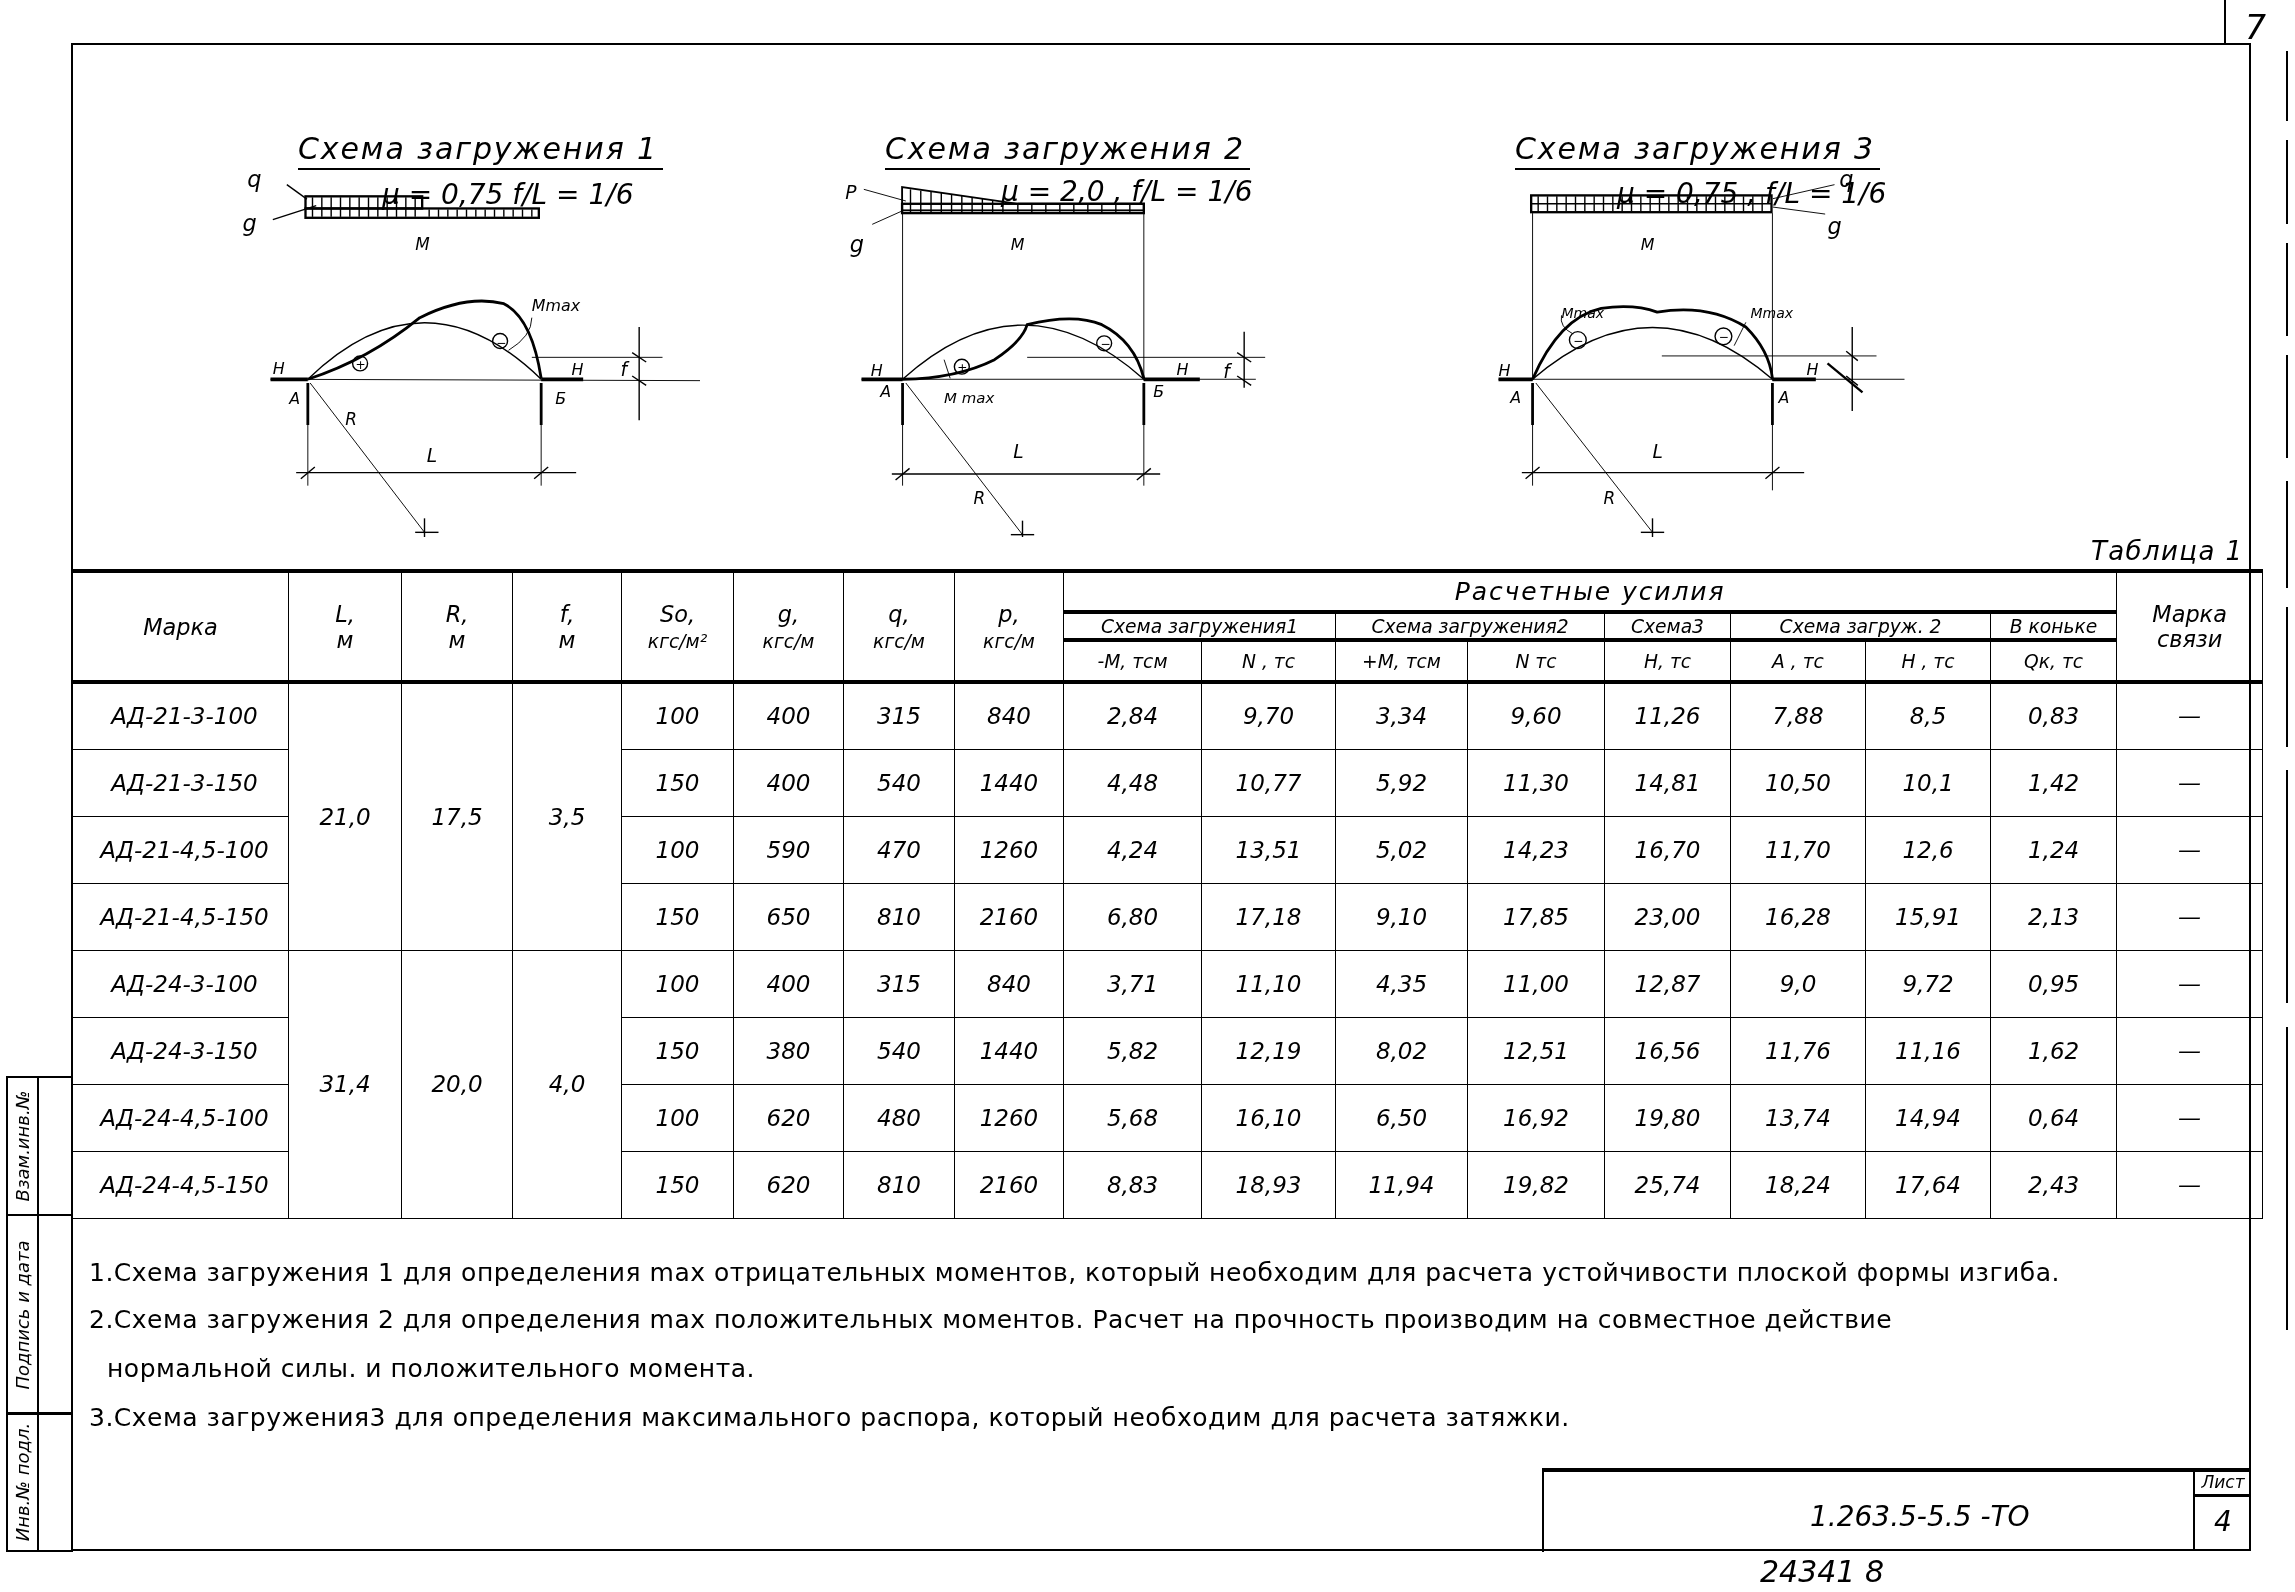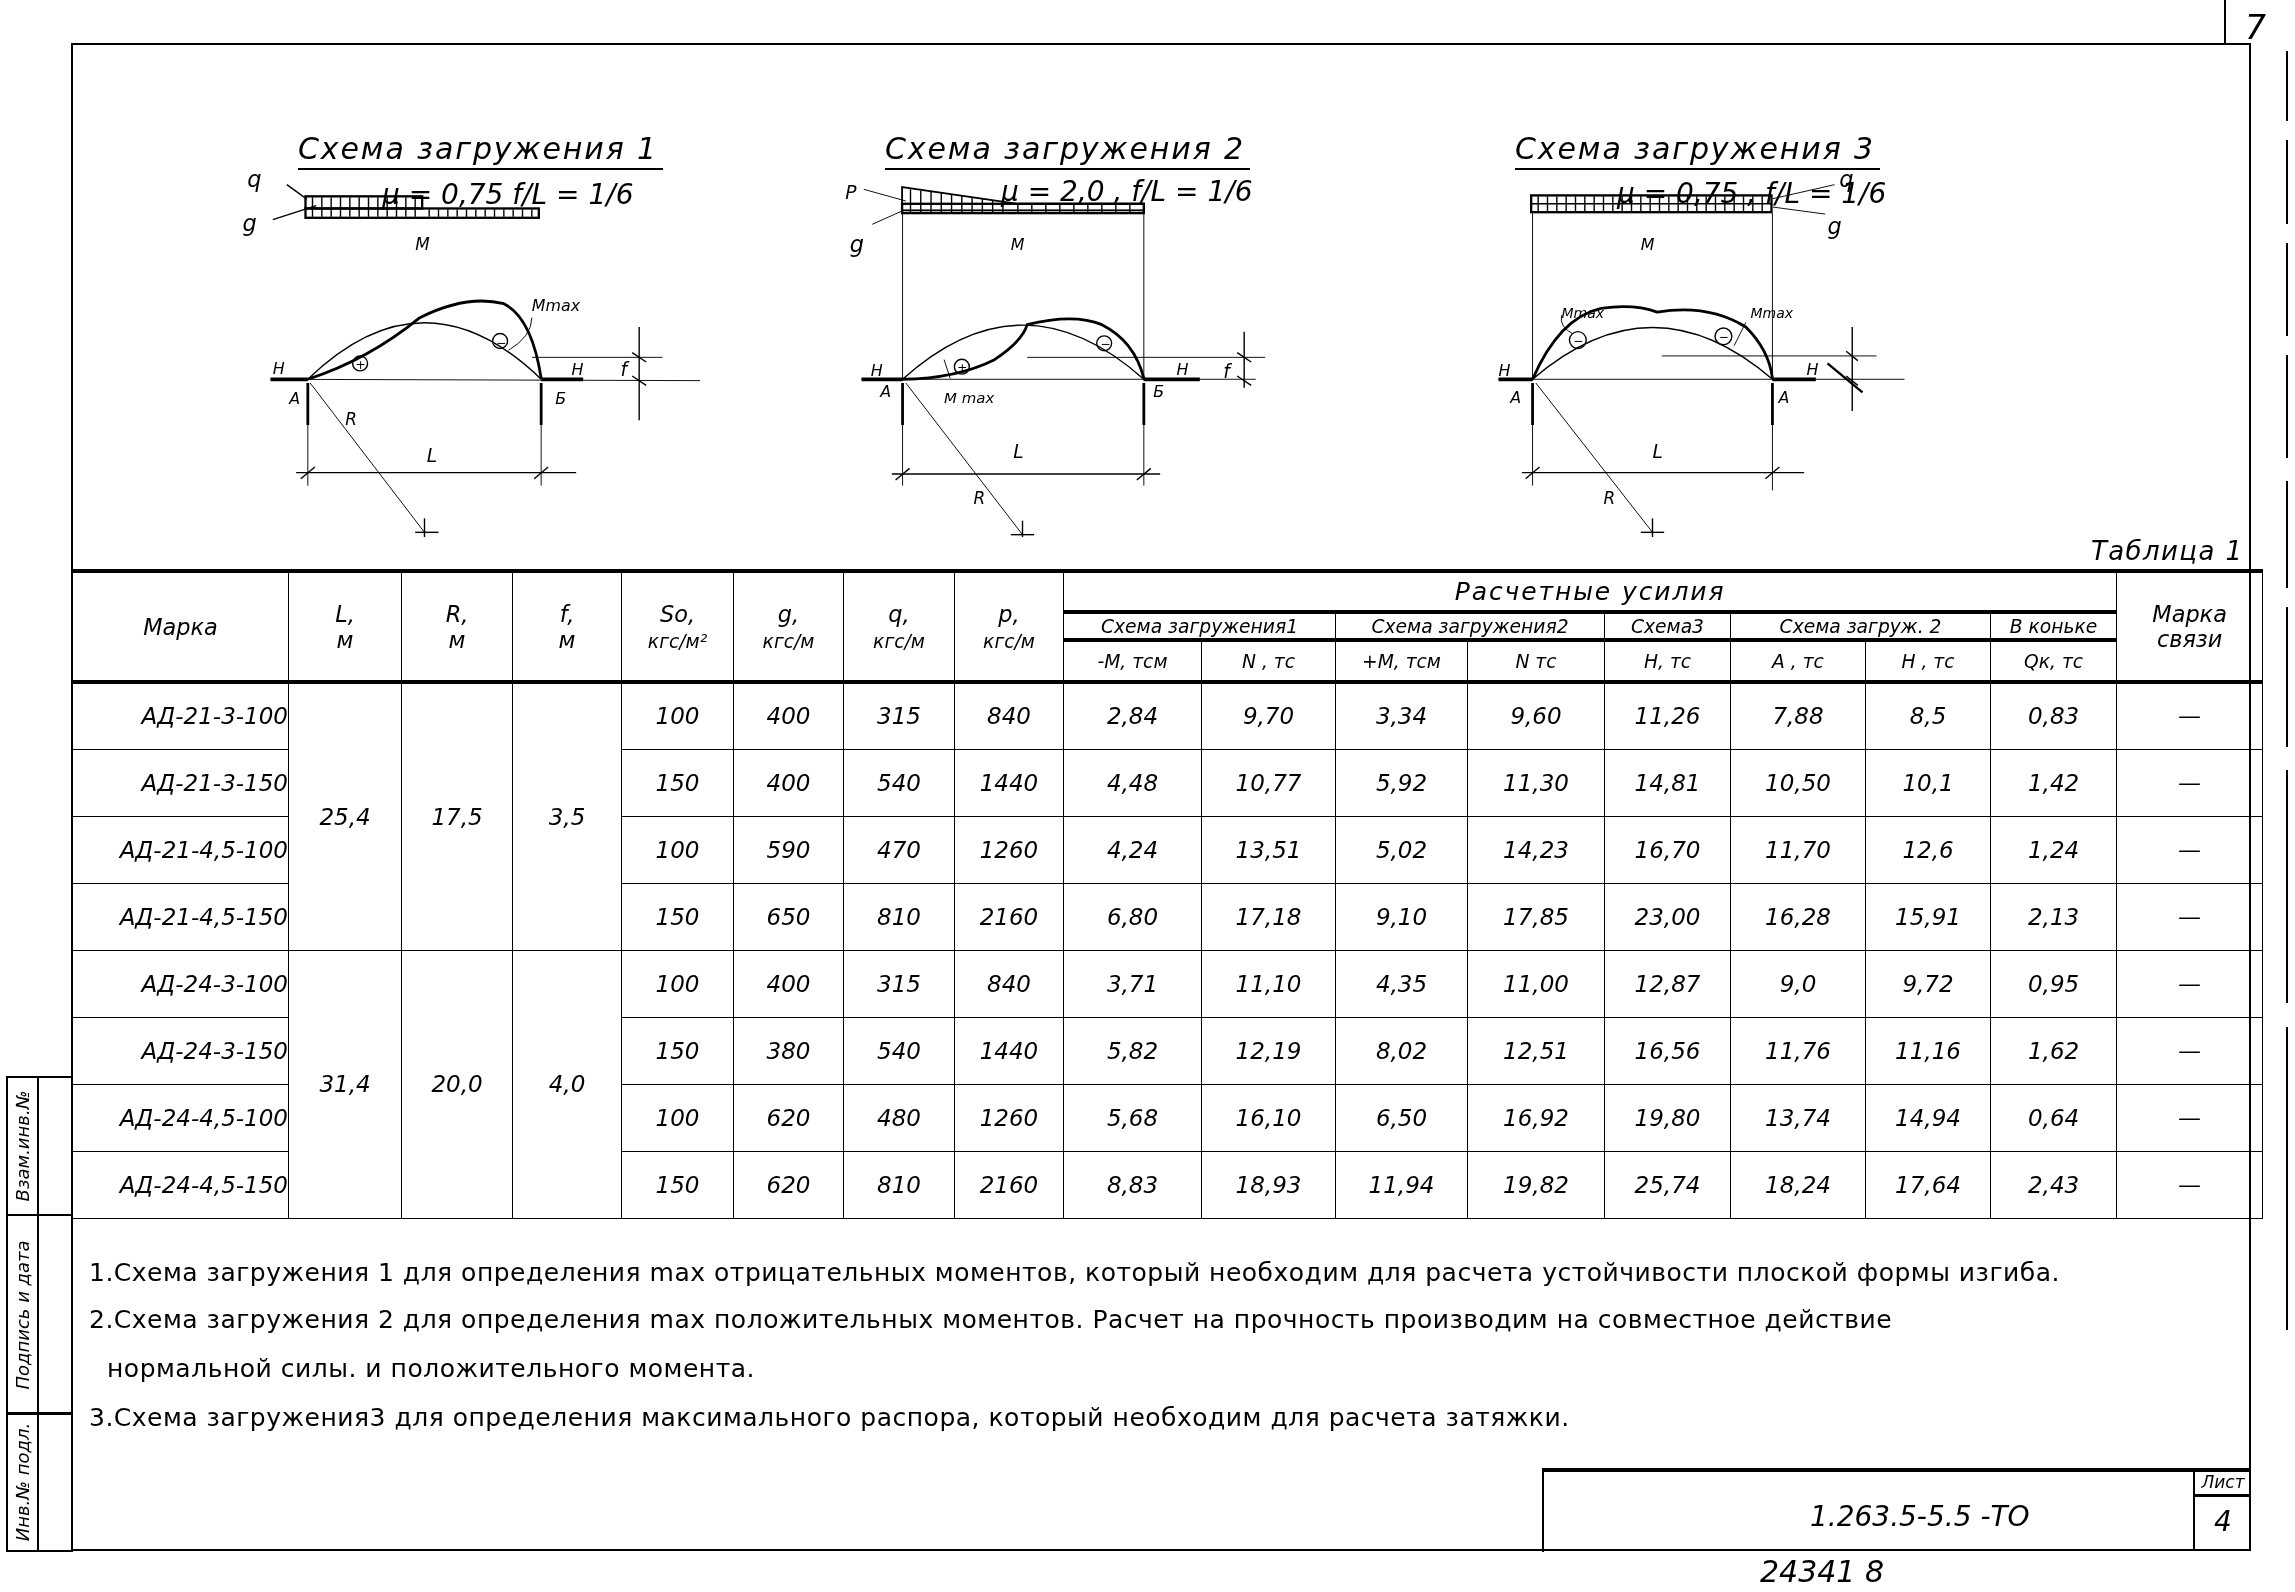--- a/index.html
+++ b/index.html
@@ -20,21 +20,21 @@
                   letter-spacing:1.9px; border-bottom:2.3px solid #000; padding:0 4.7px 1.9px 0; }
   .scheme-params { position:absolute; font-size:28px; white-space:nowrap; }
   svg text { font-family:"DejaVu Sans", sans-serif; font-style:italic; }
 
   
   .tbl { position:absolute; border-collapse:collapse; table-layout:fixed; }
   .tbl td { border:1.9px solid #000; text-align:center; vertical-align:middle;
             font-style:italic; font-size:23px; padding:0; overflow:hidden; white-space:nowrap; }
   .tbl .hdr td { font-size:22.4px; }
   .tbl .thick-top td { border-top:4.7px solid #000; }
-  .tbl td.left { text-align:right; padding-left:8px; }
+  .tbl td.left { text-align:center; padding-left:8px; }
   .thickb { border-bottom:4.7px solid #000 !important; }
   .small { font-size:18.7px !important; }
   .table-caption { position:absolute; left:2091px; top:536px; font-size:26px; font-style:italic; letter-spacing:1.4px; }
 
   
   .note { position:absolute; left:89px; font-size:25px; white-space:nowrap; letter-spacing:0.5px; }
 
   
   .stamp { position:absolute; left:1542px; top:1468px; width:709px; height:84px;
            border-top:4.7px solid #000; border-left:2.3px solid #000; box-sizing:border-box; }
@@ -349,21 +349,21 @@
     <td class="small thickb">+M, тсм</td>
     <td class="small thickb">N тс</td>
     <td class="small thickb">H, тс</td>
     <td class="small thickb">A , тс</td>
     <td class="small thickb">H , тс</td>
     <td class="small thickb">Qк, тс</td>
   </tr>
 
   <tr style="height:67px">
     <td class="left">АД-21-3-100</td>
-    <td rowspan="4">25,4</td>
+    <td rowspan="4">21,0</td>
     <td rowspan="4">17,5</td>
     <td rowspan="4">3,5</td>
     <td>100</td>
     <td>400</td>
     <td>315</td>
     <td>840</td>
     <td>2,84</td>
     <td>9,70</td>
     <td>3,34</td>
     <td>9,60</td>

